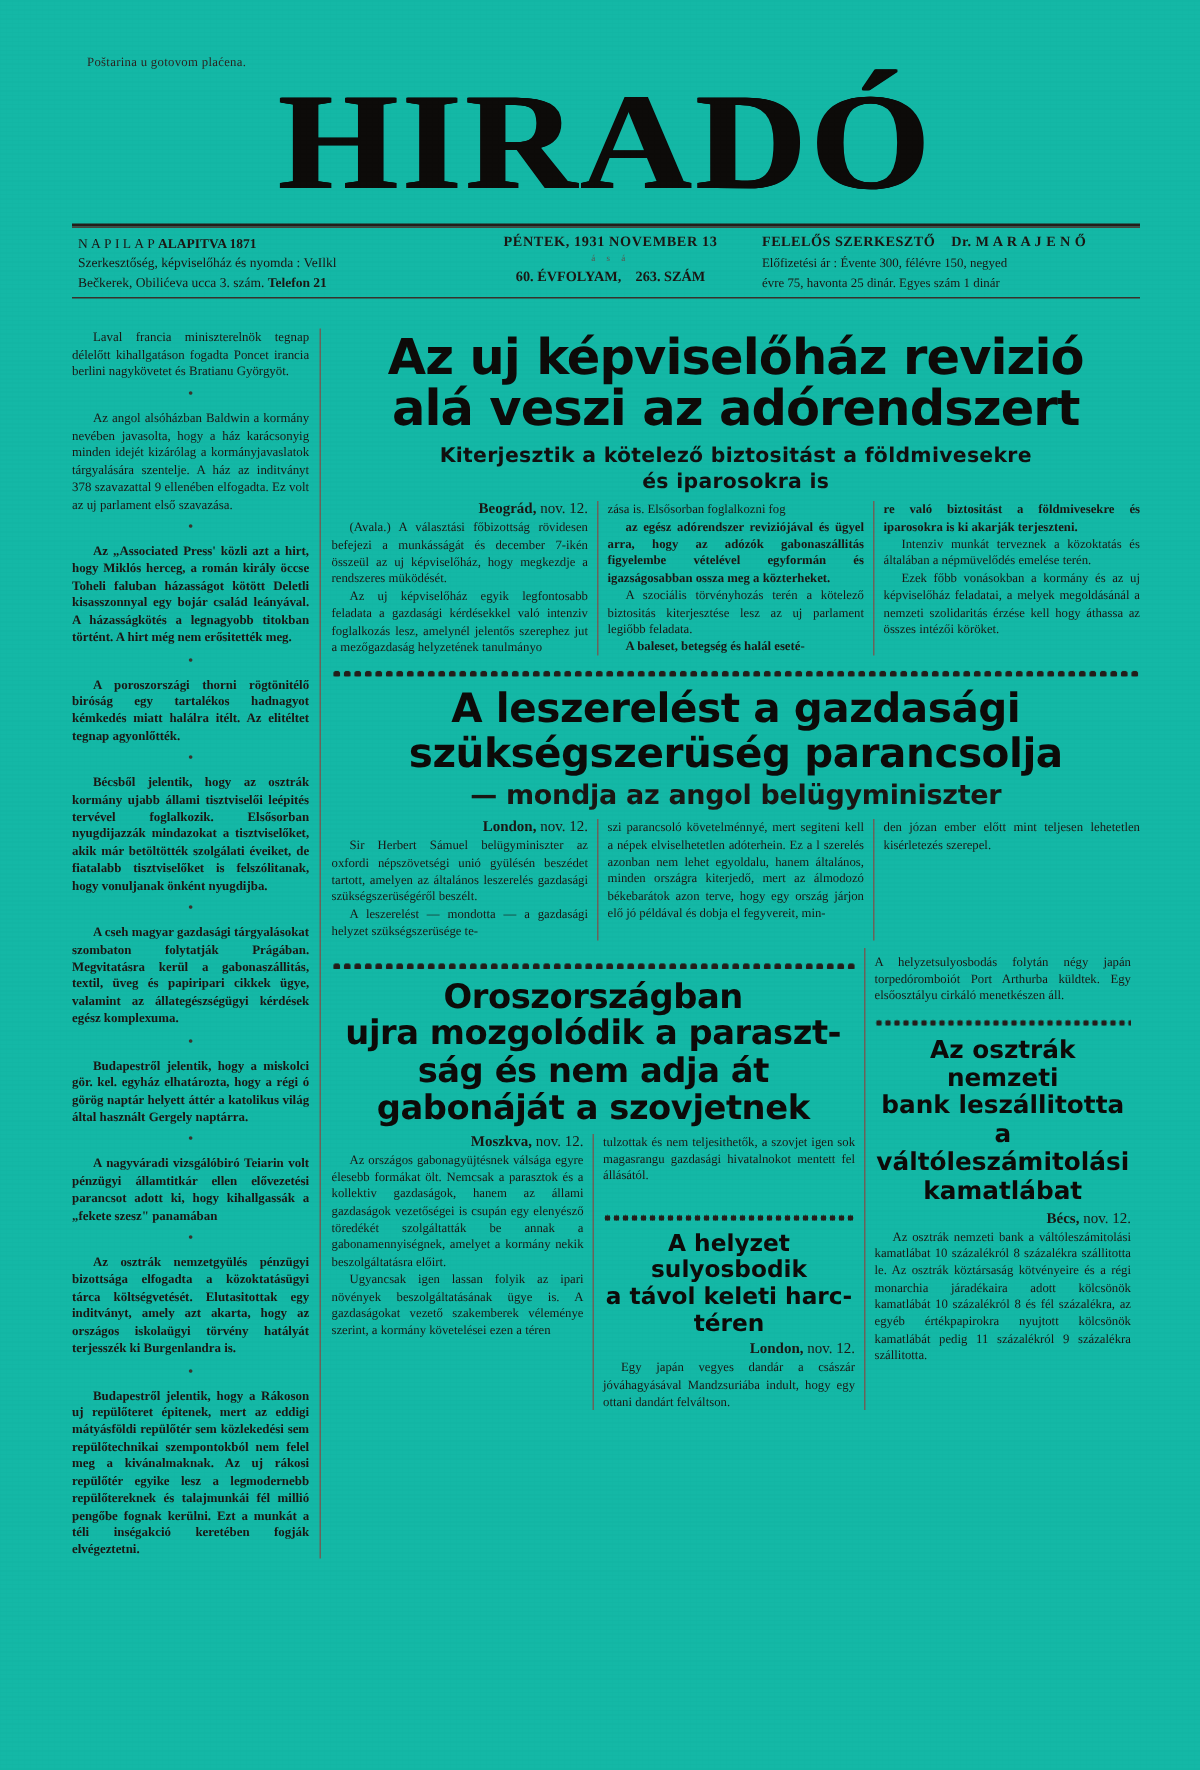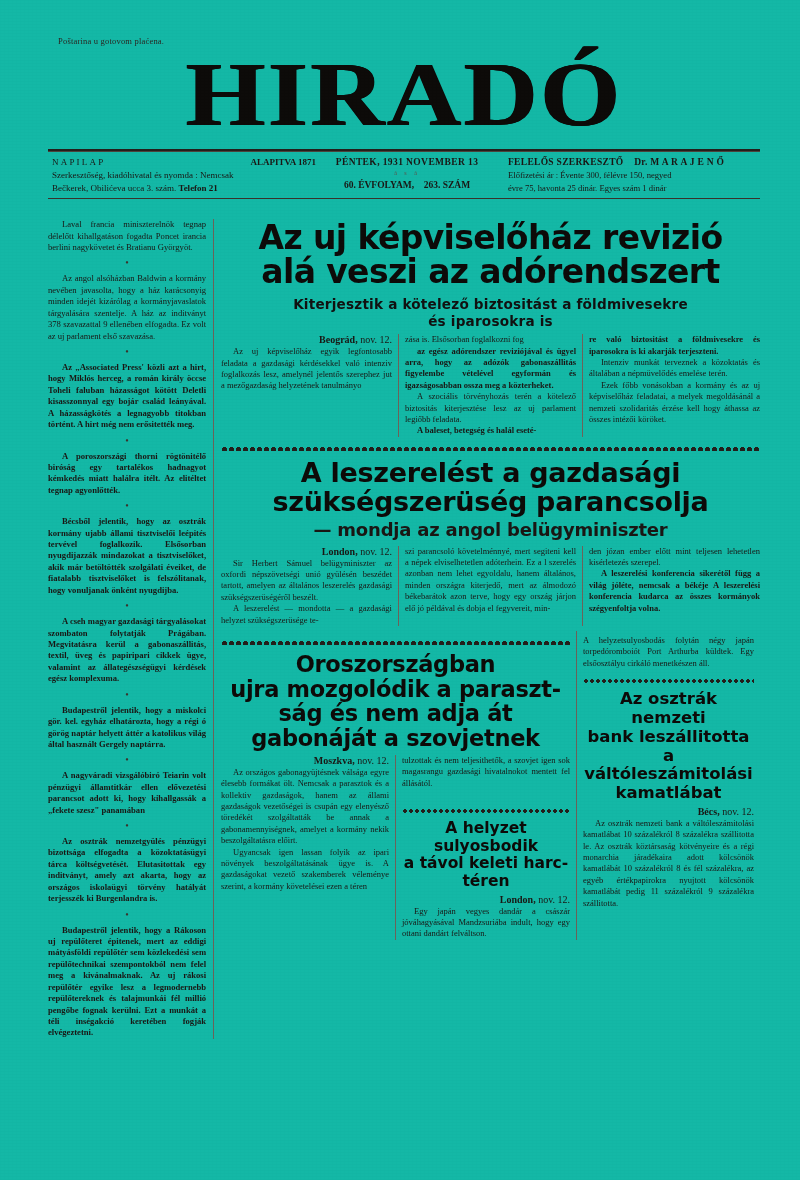--- a/index.html
+++ b/index.html
@@ -45,21 +45,21 @@
   .infobar{
     display:flex;
     padding:4px 0 3px 0;
     font-size:9px;
     line-height:1.45;
   }
   .info-col{box-sizing:border-box;}
   .info-left{width:268px;padding-left:4px;}
   .info-mid{width:182px;text-align:center;}
   .info-right{flex:1;padding-left:10px;}
-  .info-row{display:flex;justify-content:space-between;white-space:nowrap;gap:12px;}
+  .info-row{display:flex;white-space:nowrap;}
   .sp{letter-spacing:2.2px;}
   .b{font-weight:700;}
   .info-mid .date{font-weight:700;font-size:9.5px;letter-spacing:.4px;}
   .info-mid .tiny{font-size:6px;letter-spacing:3px;color:#5b534b;}
   .info-mid .vol{font-weight:700;font-size:9.5px;margin-top:1px;}
   .info-right .ed{font-weight:700;font-size:9.5px;letter-spacing:.3px;}
   .info-right .sub{font-size:8.6px;line-height:1.5;}
 
   
   .content{display:flex;margin-top:20px;}
@@ -202,21 +202,21 @@
 
   <hr class="rule-thick">
   <hr class="rule-hair">
 
   <div class="infobar">
     <div class="info-col info-left">
       <div class="info-row">
         <span class="sp">NAPILAP</span>
         <span class="b">ALAPITVA 1871</span>
       </div>
-      <div>Szerkesztőség, kiadóhivatal és nyomda :  Nemcsak</div>
+      <div>Szerkesztőség, képviselőház és nyomda :  VeIlkl</div>
       <div>
         <span>Bečkerek, Obilićeva ucca 3. szám.</span>
         <span class="b">Telefon 21</span>
       </div>
     </div>
 
     <div class="info-col info-mid">
       <div class="date">PÉNTEK, 1931 NOVEMBER 13</div>
       <div class="tiny">á s á</div>
       <div class="vol">
@@ -279,20 +279,21 @@
           <div>és iparosokra is</div>
         </div>
       </div>
 
       <div class="cols3">
         <div class="acol" style="width:171px">
           <p class="dateline">
             <span class="city">Beográd,</span>
             <span>nov. 12.</span>
           </p>
+          <p class="atext">(Avala.) A választási főbizottság rövidesen befejezi a munkásságát és december 7-ikén összeül az uj képviselőház, hogy megkezdje a rendszeres müködését.</p>
           <p class="atext">Az uj képviselőház egyik legfontosabb feladata a gazdasági kérdésekkel való intenziv foglalkozás lesz, amelynél jelentős szerephez jut a mezőgazdaság helyzetének tanulmányo</p>
         </div>
         <div class="vsep"></div>
         <div class="acol" style="width:171px">
           <p class="atext nb">zása is. Elsősorban foglalkozni fog</p>
           <p class="atext bold">az egész adórendszer reviziójával és ügyel arra, hogy az adózók gabonaszállitás figyelembe vételével egyformán és igazságosabban ossza meg a közterheket.</p>
           <p class="atext">A szociális törvényhozás terén a kötelező biztositás kiterjesztése lesz az uj parlament legiőbb feladata.</p>
           <p class="atext bold">A baleset, betegség és halál eseté-</p>
         </div>
         <div class="vsep"></div>
@@ -322,21 +323,20 @@
           <p class="atext">Sir Herbert Sámuel belügyminiszter az oxfordi népszövetségi unió gyülésén beszédet tartott, amelyen az általános leszerelés gazdasági szükségszerüségéről beszélt.</p>
           <p class="atext">A leszerelést — mondotta — a gazdasági helyzet szükségszerüsége te-</p>
         </div>
         <div class="vsep"></div>
         <div class="acol" style="width:171px">
           <p class="atext nb">szi parancsoló követelménnyé, mert segiteni kell a népek elviselhetetlen adóterhein. Ez a l szerelés azonban nem lehet egyoldalu, hanem általános, minden országra kiterjedő, mert az álmodozó békebarátok azon terve, hogy egy ország járjon elő jó példával és dobja el fegyvereit, min-</p>
         </div>
         <div class="vsep"></div>
         <div class="acol" style="width:171px">
           <p class="atext nb">den józan ember előtt mint teljesen lehetetlen kisérletezés szerepel.</p>
-          <p class="atext bold">A leszerelési konferencia sikerétől függ a világ jóléte, nemcsak a békéje A leszerelési konferencia kudarca az összes kormányok szégyenfoltja volna.</p>
         </div>
       </div>
 
       <div class="cols2">
 
         <div class="acol" style="width:349px">
           <div class="dotline"></div>
           <h2 class="hl3">
             <div>Oroszországban</div>
             <div>ujra mozgolódik a paraszt-</div>

